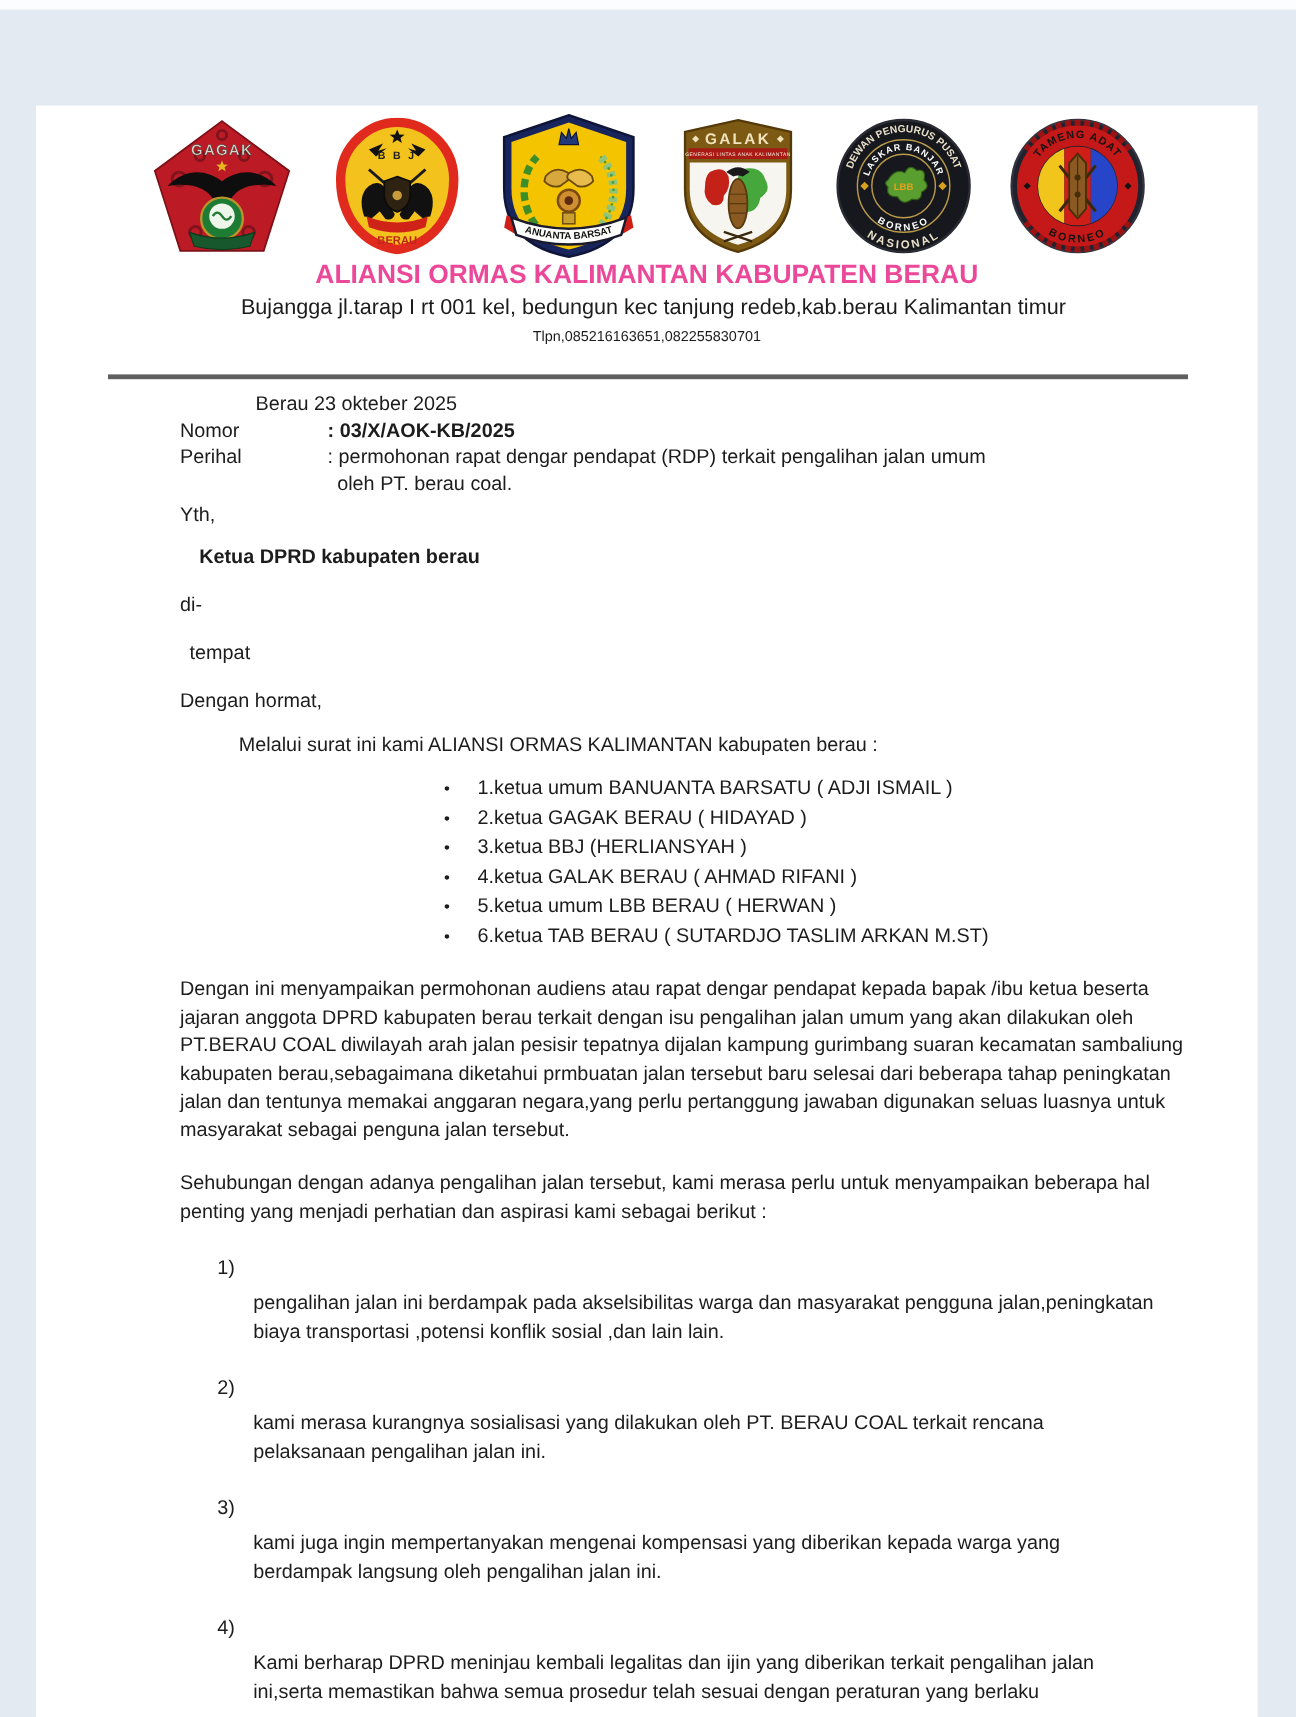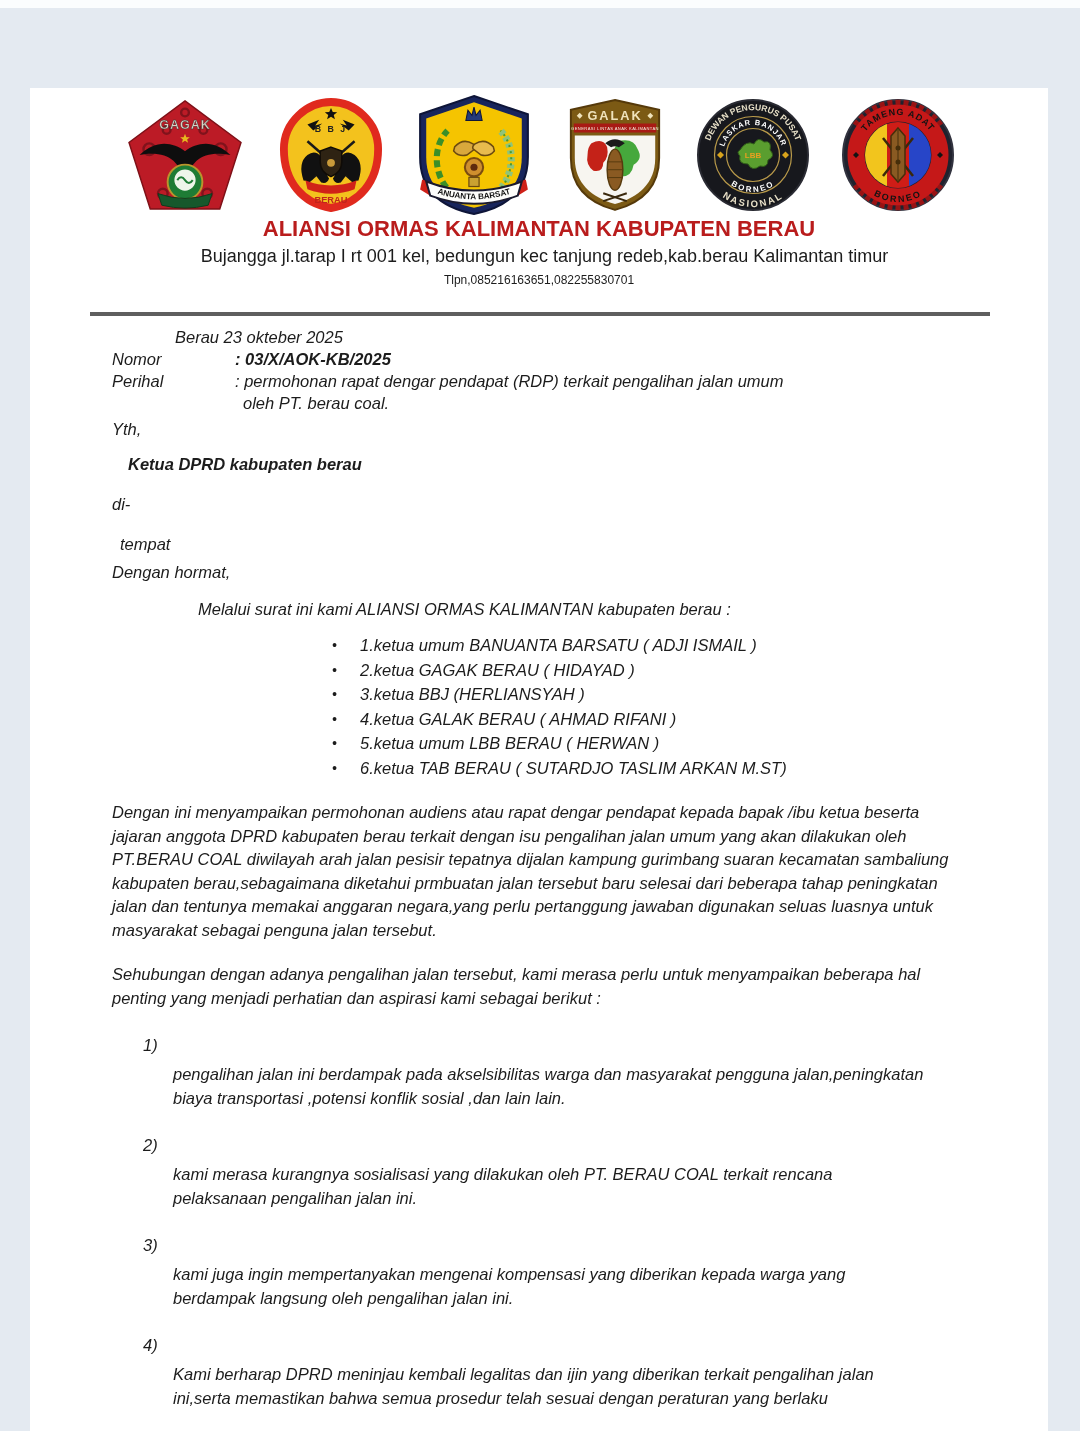--- a/index.html
+++ b/index.html
@@ -3,36 +3,36 @@
 <meta charset="utf-8">
 <style>
   html,body{margin:0;padding:0;background:#ffffff;}
   .canvas{position:relative;width:1080px;height:1431px;background:#e4eaf1;overflow:hidden;
           font-family:"Liberation Sans","DejaVu Sans",sans-serif;color:#1c1c1c;}
   .top-strip{position:absolute;left:0;top:0;width:1080px;height:8px;background:#fbfdfe;}
   .page{position:absolute;left:30px;top:88px;width:1018px;height:1343px;background:#ffffff;}
   .header{text-align:center;padding-top:8px;}
   .logos{display:flex;justify-content:center;align-items:center;gap:30px;height:118px;}
   .logos svg{display:block;}
-  .org-title{font-size:22px;font-weight:700;line-height:26px;margin-top:2px;color:#b91c1c;}
+  .org-title{font-size:22px;font-weight:700;line-height:26px;margin-top:2px;color:#ec4899;}
   .org-address{font-size:18px;line-height:24px;margin-top:2px;padding-left:11px;}
   .org-phone{font-size:12px;line-height:24px;}
   .divider{height:4px;background:#5f5f5f;margin:20px 58px 0 60px;}
-  .content{padding:0 58px 0 82px;font-size:16.5px;line-height:22px;font-style:italic;}
+  .content{padding:0 58px 0 120px;font-size:16.5px;line-height:22px;}
   .date-line{margin:10px 0 0 63px;}
   .meta-row{display:flex;}
   .meta-label{width:123px;flex-shrink:0;}
   .bold{font-weight:700;}
   .perihal-line2{margin-left:131px;}
   .yth{margin-top:4px;}
   .recipient-name{font-weight:700;margin-top:13px;margin-left:16px;}
   .di{margin-top:18px;}
   .tempat{margin-top:18px;margin-left:8px;}
-  .salutation{margin-top:6px;}
-  .intro{margin-top:15px;margin-left:86px;}
+  .salutation{margin-top:18px;}
+  .intro{margin-top:15px;margin-left:49px;}
   .members{margin-top:13px;}
   .member-item{display:flex;margin-left:220px;line-height:24.5px;}
   .member-bullet{width:28px;flex-shrink:0;font-size:14px;}
   .para{margin-top:21px;line-height:23.5px;max-width:840px;}
   .point-item{display:flex;margin-top:24px;line-height:23.5px;}
   .point-num{width:30px;margin-left:31px;flex-shrink:0;}
   .point-text{max-width:752px;margin-top:29px;}
 </style>
 </head>
 <body>

